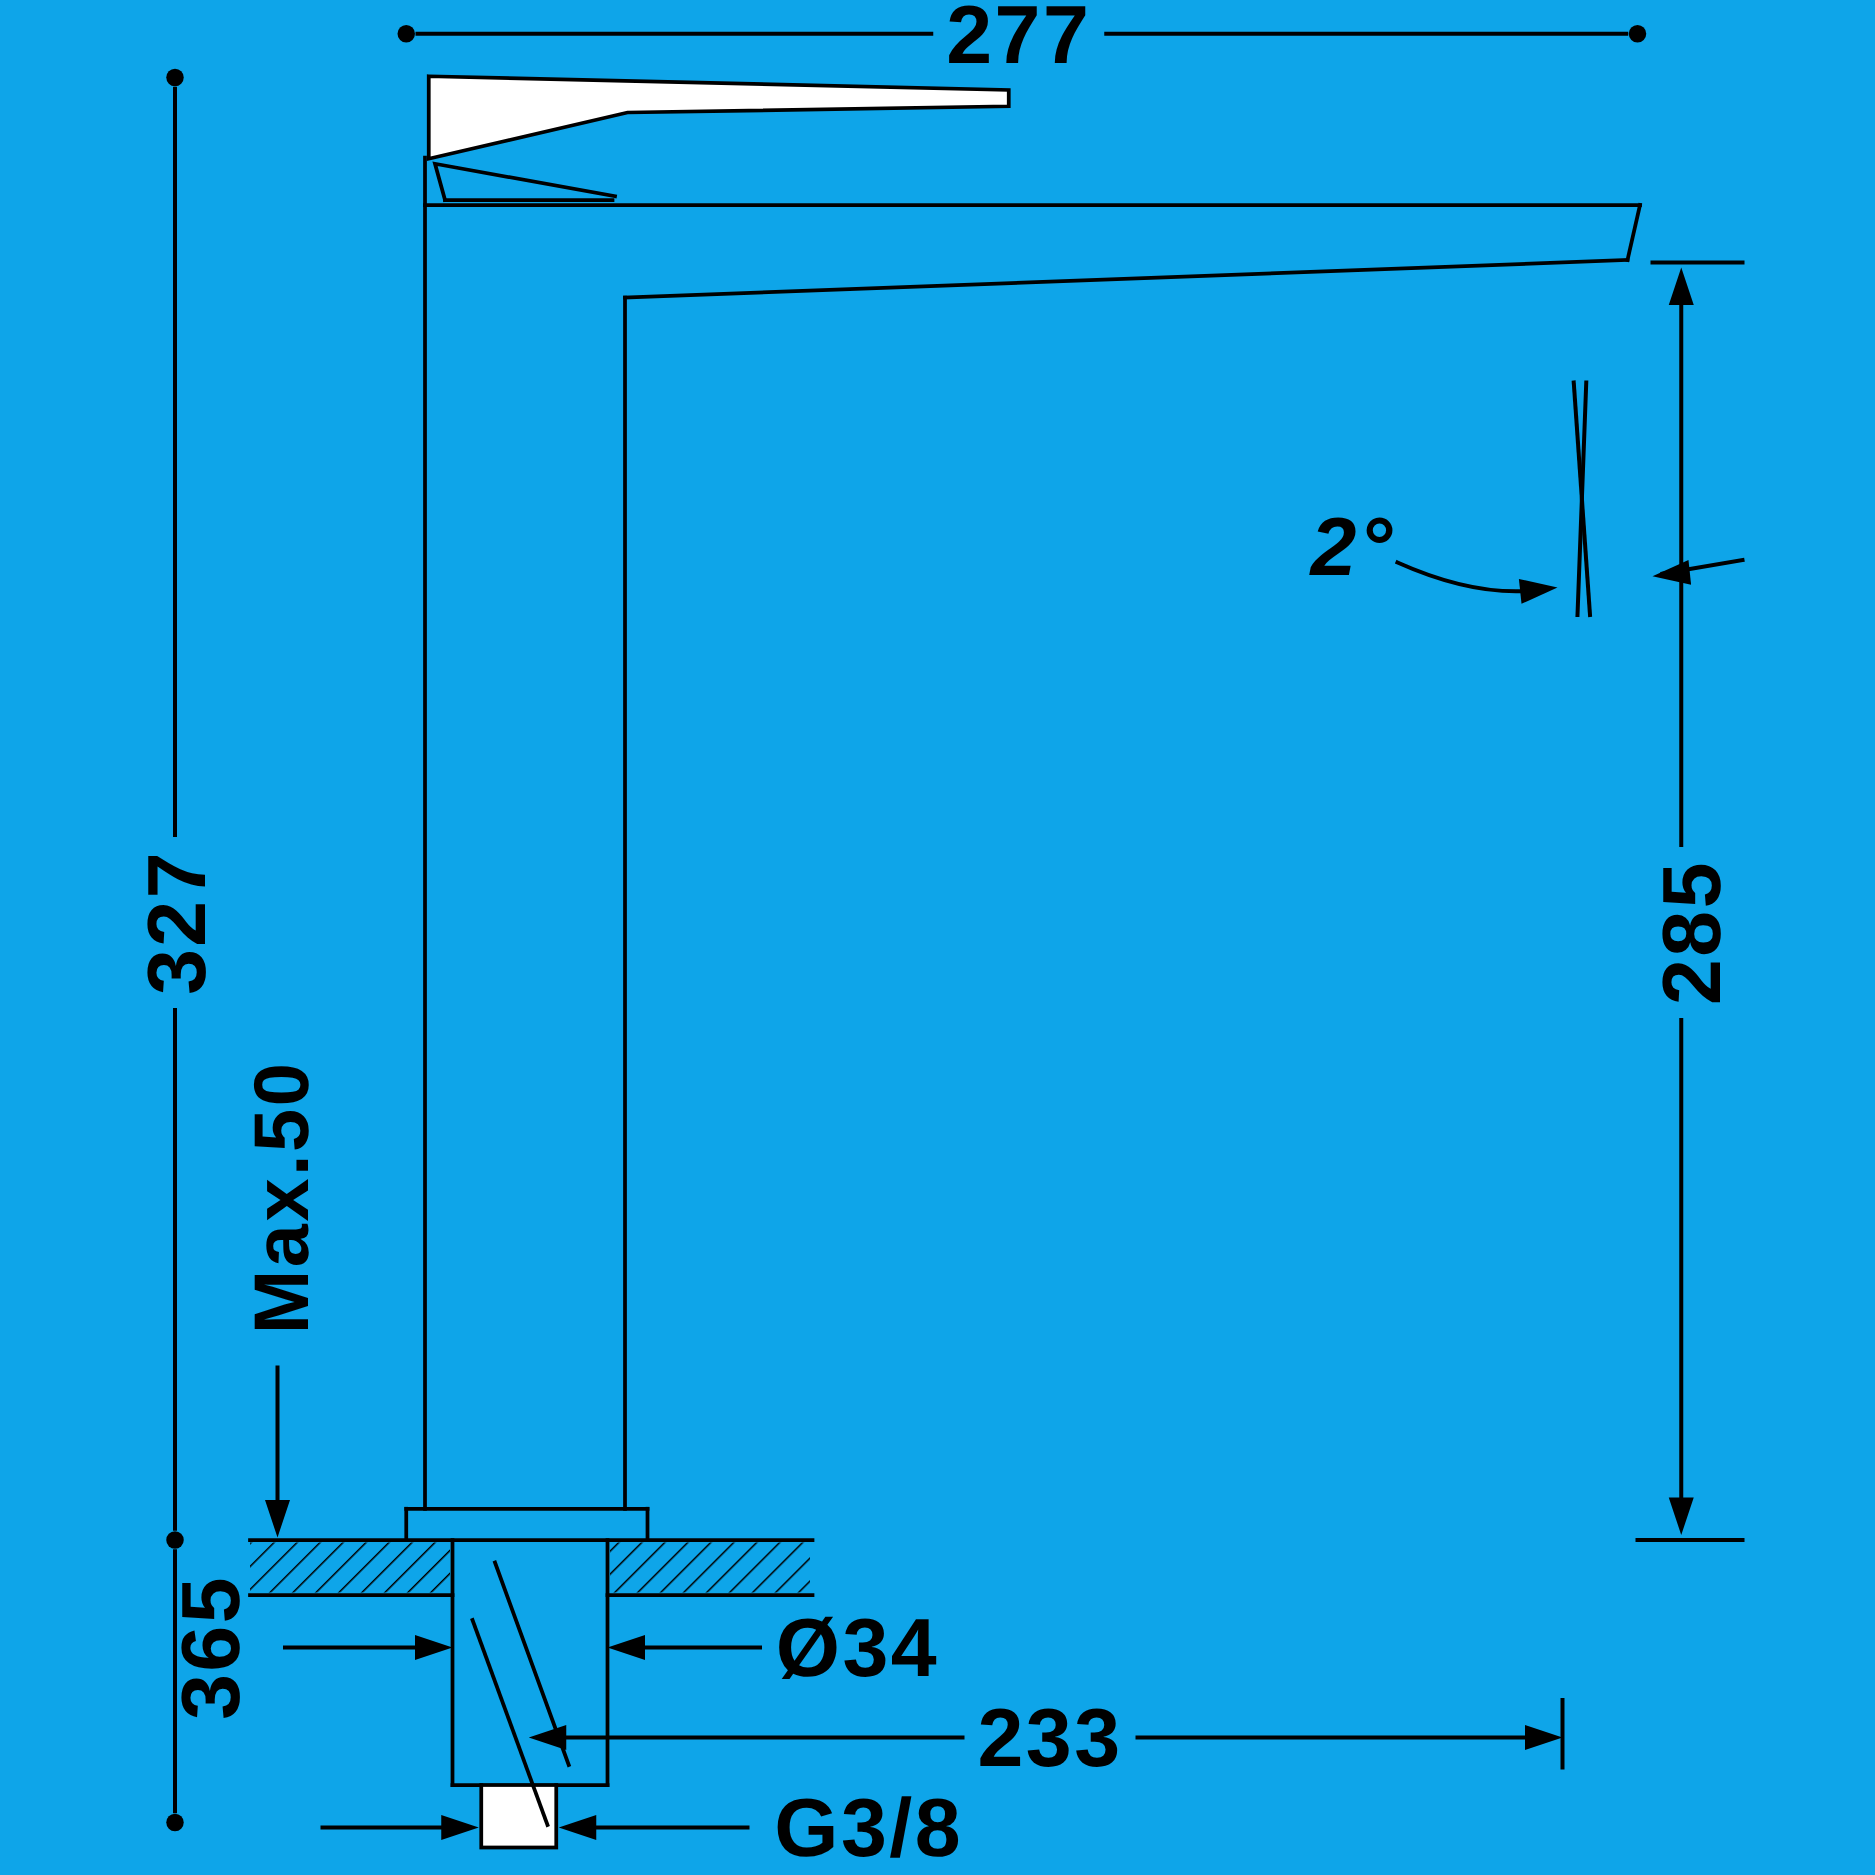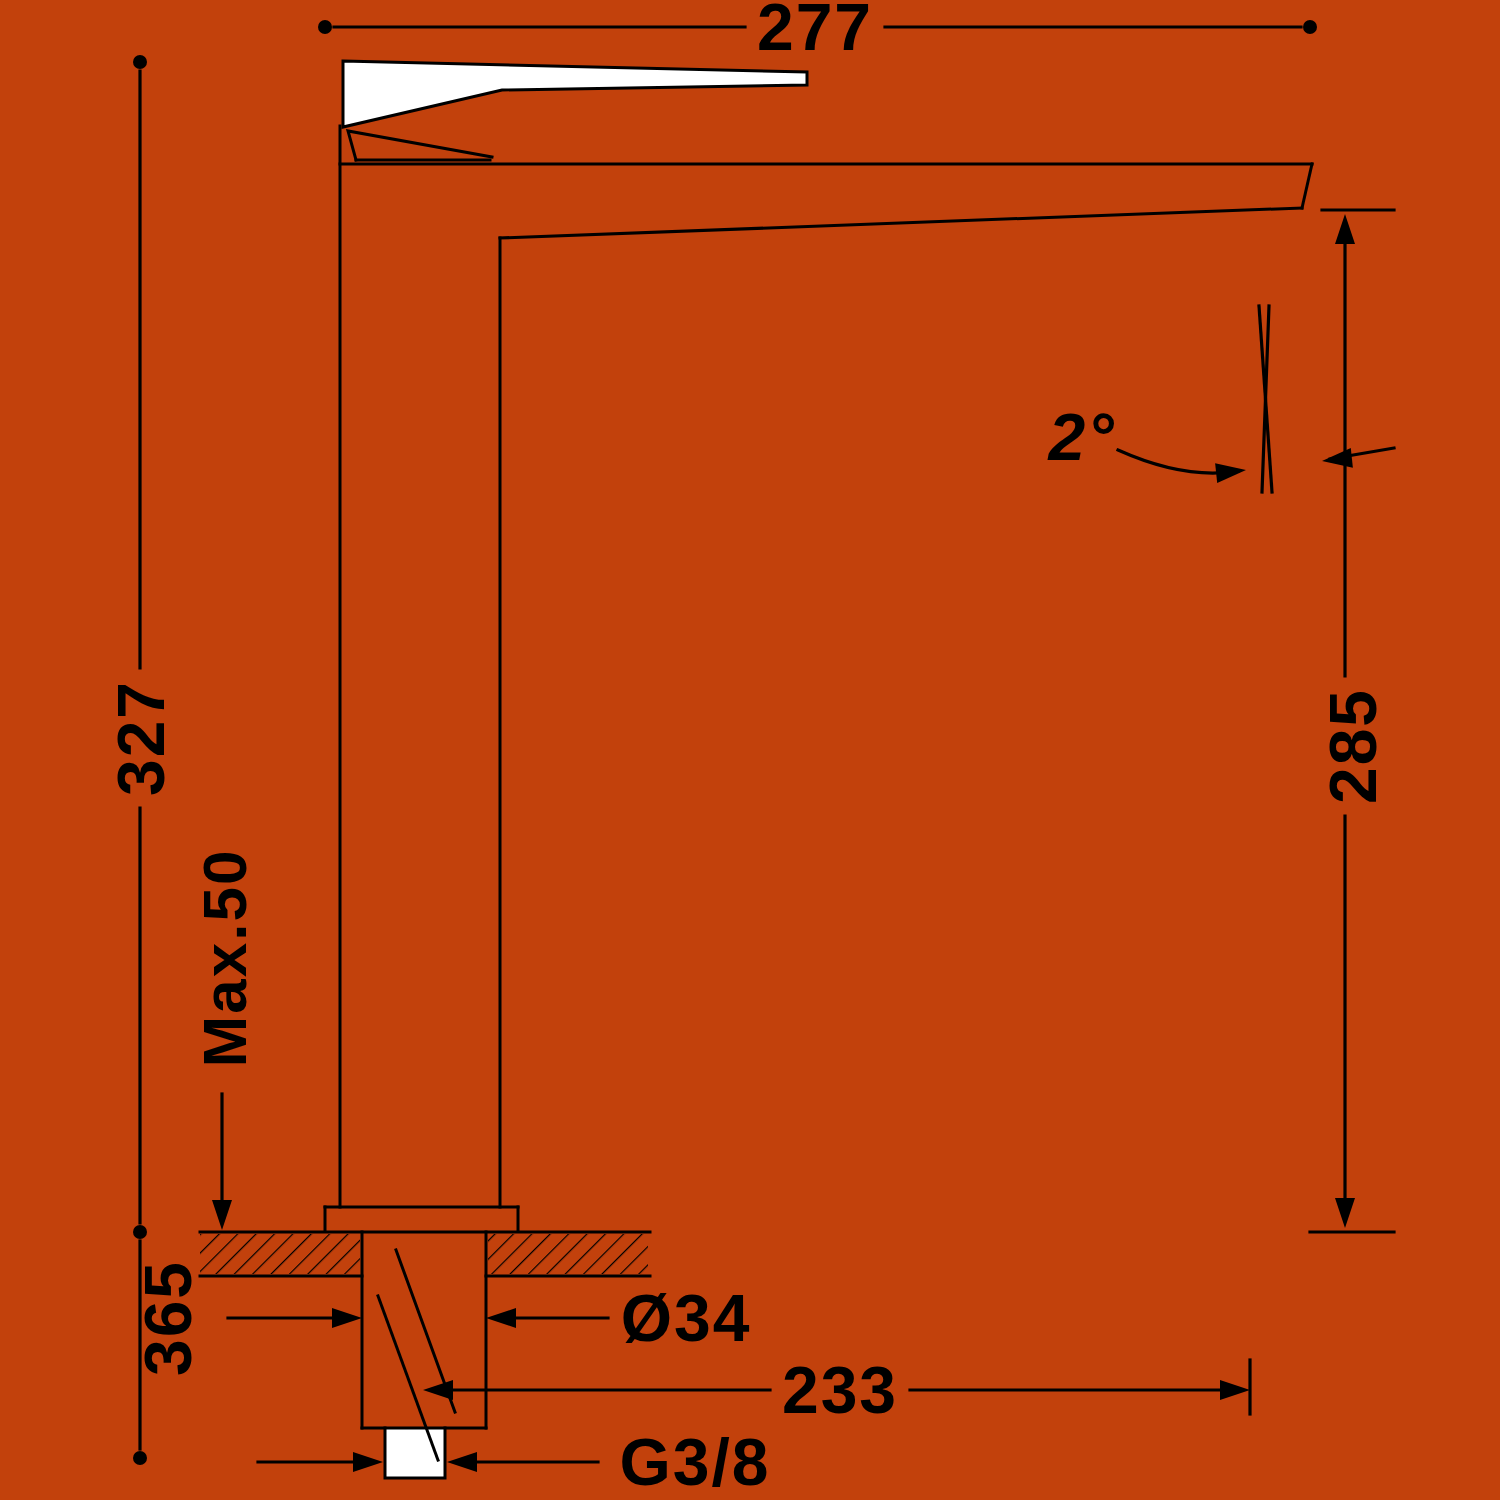--- a/index.html
+++ b/index.html
@@ -4,21 +4,21 @@
 <style>
   html, body {
     margin: 0;
     padding: 0;
     background: #ffffff;
   }
   .stage {
     width: 1500px;
     height: 1500px;
     position: relative;
-    background: #c2410c;
+    background: #0ea5e9;
     overflow: hidden;
     text-align: center;
   }
   svg {
     display: block;
   }
   text {
     font-family: "Liberation Sans", sans-serif;
     font-weight: bold;
     fill: #000000;

